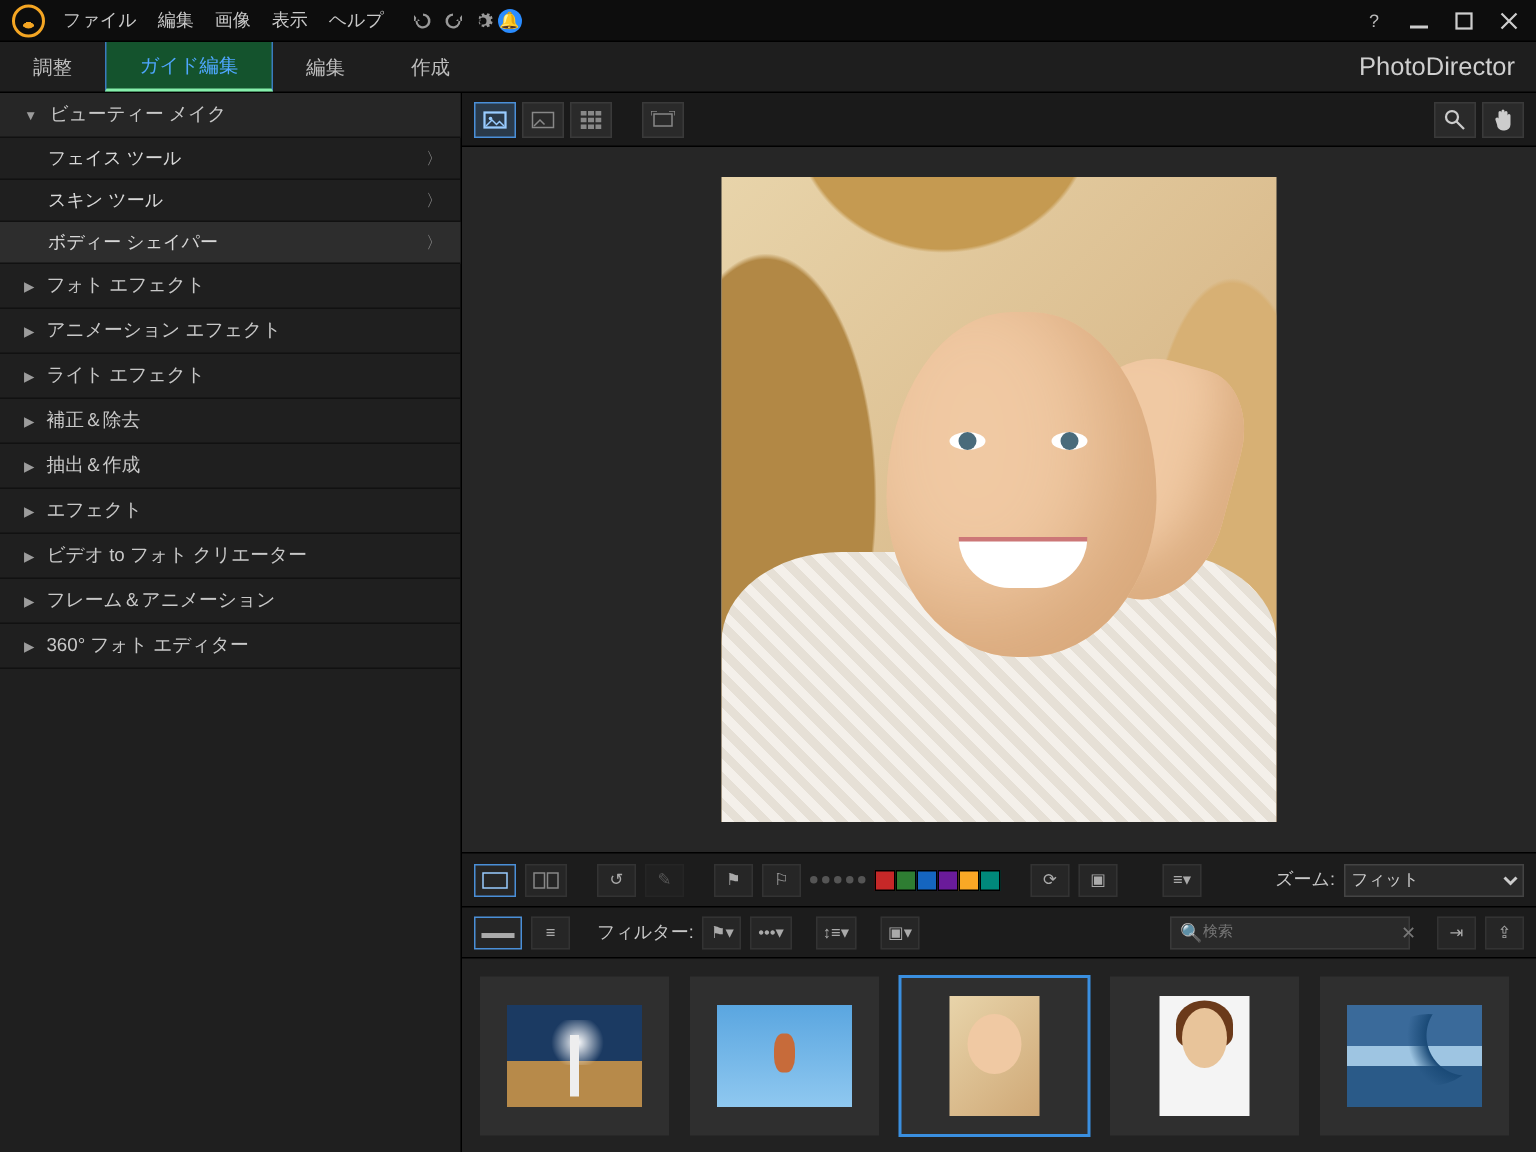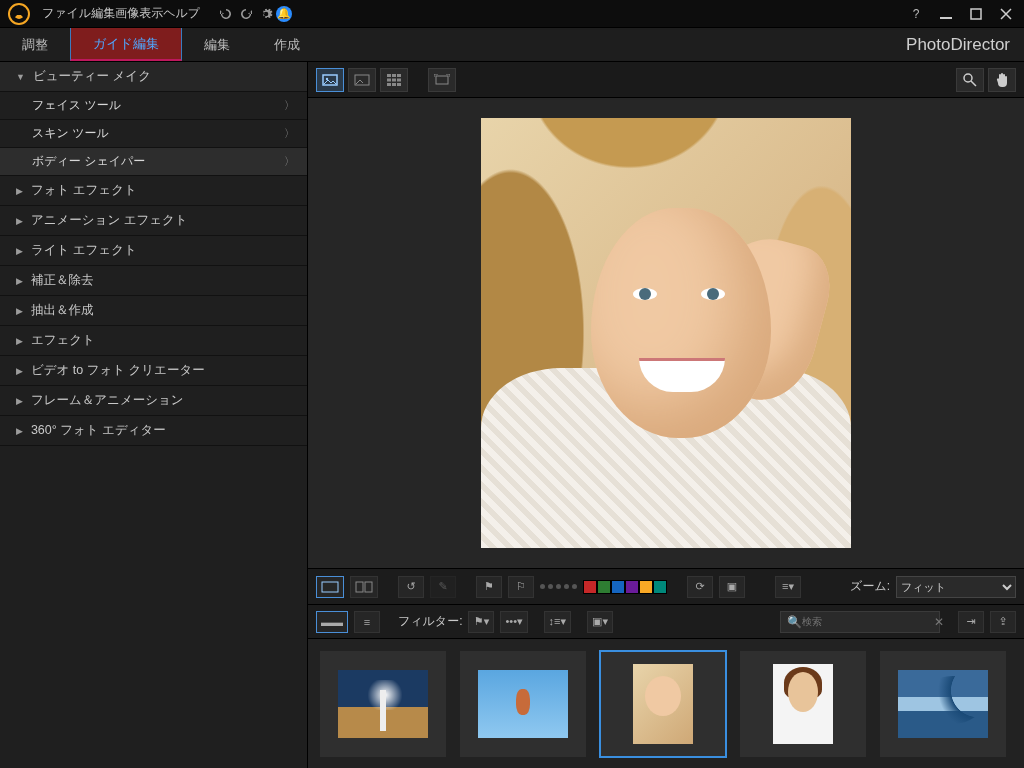--- a/index.html
+++ b/index.html
@@ -1,28 +1,28 @@
 <!DOCTYPE html>
 <html><head>
 <meta charset="utf-8">
 <style>
 * { box-sizing: border-box; margin: 0; padding: 0; }
 body { font-family: "Yu Gothic UI", "Meiryo", sans-serif; font-size: 12px; color: #c8c8c8; background: #1a1a1a; width: 1024px; height: 768px; overflow: hidden; }
 .titlebar { height: 28px; background: #0d0d0d; display: flex; align-items: center; padding: 0 8px; border-bottom: 1px solid #000; }
 .logo { width: 22px; height: 22px; border: 2px solid #f5a623; border-radius: 50%; position: relative; margin-right: 12px; }
 .logo::after { content:""; position:absolute; width:60%; height:60%; left:20%; top:20%; border-radius:50%; background: radial-gradient(circle at 50% 100%, #f5a623 35%, transparent 36%); }
-.menu-items { display: flex; }
+.menu-items { display: flex; gap: 14px; }
 .menu-items span { cursor: pointer; }
 .titlebar-right { margin-left: auto; display: flex; align-items: center; gap: 10px; }
 .tb-icon { width: 20px; height: 20px; display: inline-flex; align-items: center; justify-content: center; color:#bbb; }
 .tb-sep { width: 16px; }
 .notif { width:16px; height:16px; border-radius:50%; background:#2a8cff; display:inline-flex; align-items:center; justify-content:center; color:#fff; font-size:11px; }
 .topbar { height: 34px; background: #1e1e1e; display: flex; align-items: stretch; border-bottom: 1px solid #000; }
 .toptab { flex: 0 0 auto; padding: 0 22px; display:flex; align-items:center; color:#bdbdbd; cursor:pointer; font-size:13px; position:relative; }
-.toptab.active { color:#4fa7ff; border: 1px solid #3a7bbf; border-bottom: 2px solid #be185d; border-top: none; background:#7f1d1d; }
+.toptab.active { color:#4fa7ff; border: 1px solid #3a7bbf; border-bottom: 2px solid #86efac; border-top: none; background:#14532d; }
 .brand { margin-left:auto; padding:0 14px; display:flex; align-items:center; color:#cfcfcf; font-size:17px; }
 .main { display:flex; height: calc(768px - 28px - 34px); }
 .sidebar { width: 308px; background:#1f1f1f; border-right:1px solid #000; display:flex; flex-direction:column; }
 .cat { height:30px; display:flex; align-items:center; padding:0 10px 0 16px; border-bottom:1px solid #111; cursor:pointer; font-size:12.5px; }
 .cat .arrow { margin-right:8px; font-size:9px; color:#9c9c9c; }
 .cat.expanded { background:#262626; }
 .sub { height:28px; display:flex; align-items:center; padding:0 12px 0 32px; border-bottom:1px solid #111; cursor:pointer; color:#d8d8d8; }
 .sub .chev { margin-left:auto; color:#888; font-size:11px; }
 .sub.hover { background:#2d2d2d; }
 .content { flex:1; display:flex; flex-direction:column; background:#262626; }

